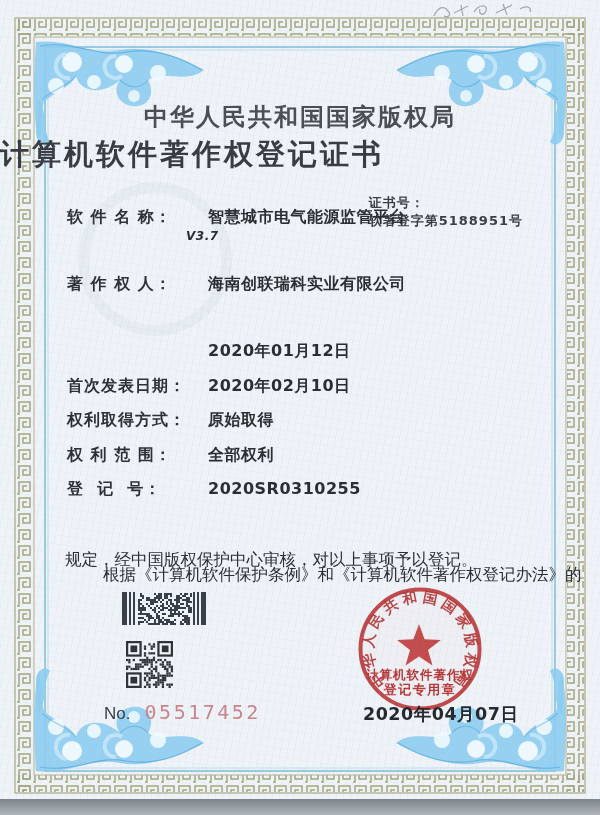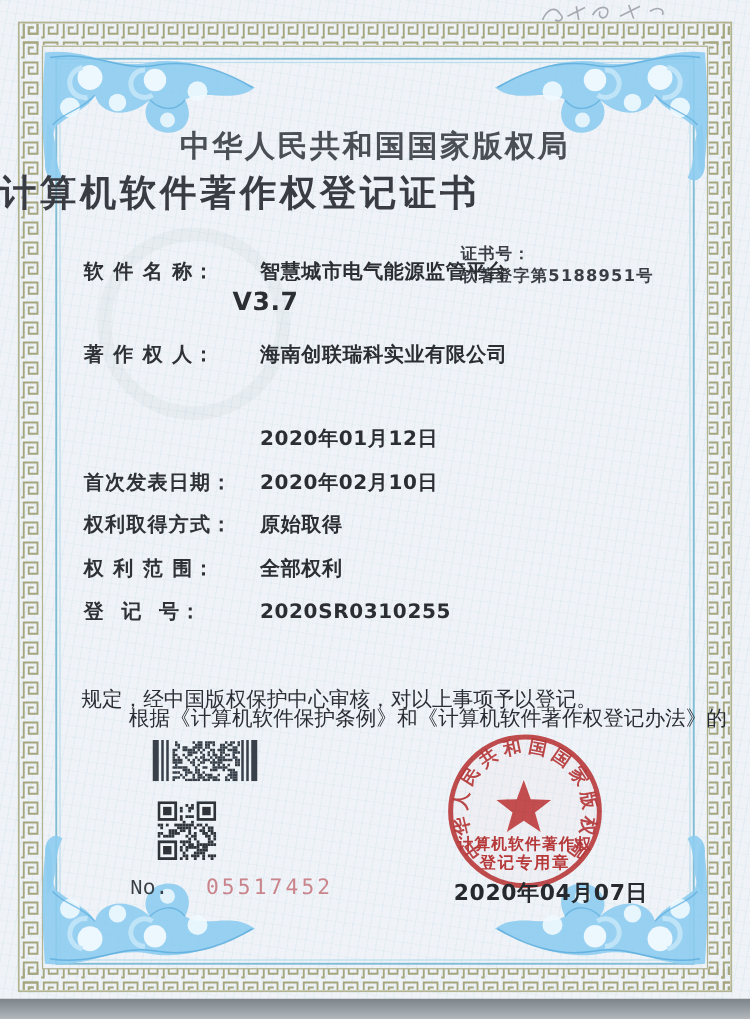--- a/index.html
+++ b/index.html
@@ -23,29 +23,29 @@
   .doc-title{position:absolute;left:0;top:135px;width:558px;text-align:left;
          font-family:"DejaVu Serif",serif;font-weight:bold;font-size:29px;
          letter-spacing:3px;color:#393d43;white-space:pre;}
   .certno{position:absolute;top:179px;right:77px;font-size:13px;font-weight:bold;
          color:#3b3f45;letter-spacing:1px;white-space:pre;}
   .row{position:absolute;left:0;width:600px;height:20px;}
   .row .lab{position:absolute;left:67px;font-size:16px;font-weight:bold;color:#2e3237;
          letter-spacing:1px;white-space:pre;}
   .row .val{position:absolute;left:186px;font-size:16px;font-weight:bold;color:#2b2f34;
          letter-spacing:.5px;white-space:pre;margin-left:22px;}
-  .val2{position:absolute;left:186px;font-size:20px;font-weight:bold;color:#2b2f34;
-         letter-spacing:.5px;}
+  .val2{position:absolute;left:186px;font-size:12px;font-weight:bold;color:#2b2f34;
+         letter-spacing:.5px;font-style:italic;}
   .stmt{position:absolute;left:65px;width:474px;font-family:"DejaVu Serif",serif;
          font-size:16.5px;color:#2b2f35;white-space:pre;}
   .stmt.indent{padding-left:38px;margin-top:48px;}
   .serial{position:absolute;left:104px;top:700px;white-space:nowrap;}
-  .serial .no{font-family:Liberation Mono, monospace;font-size:17px;color:#3a3f45;}
-  .serial .num{font-family:"DejaVu Sans Mono",monospace;font-size:17px;color:#c9858b;
-         letter-spacing:2.5px;margin-left:25px;}
+  .serial .no{font-family:Liberation Sans, sans-serif;font-size:17px;color:#3a3f45;}
+  .serial .num{font-family:"DejaVu Sans Mono",monospace;font-size:20px;color:#c9858b;
+         letter-spacing:2.5px;margin-left:9px;}
   .issue-date{position:absolute;left:363px;top:702px;font-size:17.5px;font-weight:bold;
          color:#26292d;letter-spacing:.5px;white-space:pre;}
 </style>
 </head>
 <body>
 
 <div class="stage">
   <div class="paper">
     <div class="texture"></div>
 

